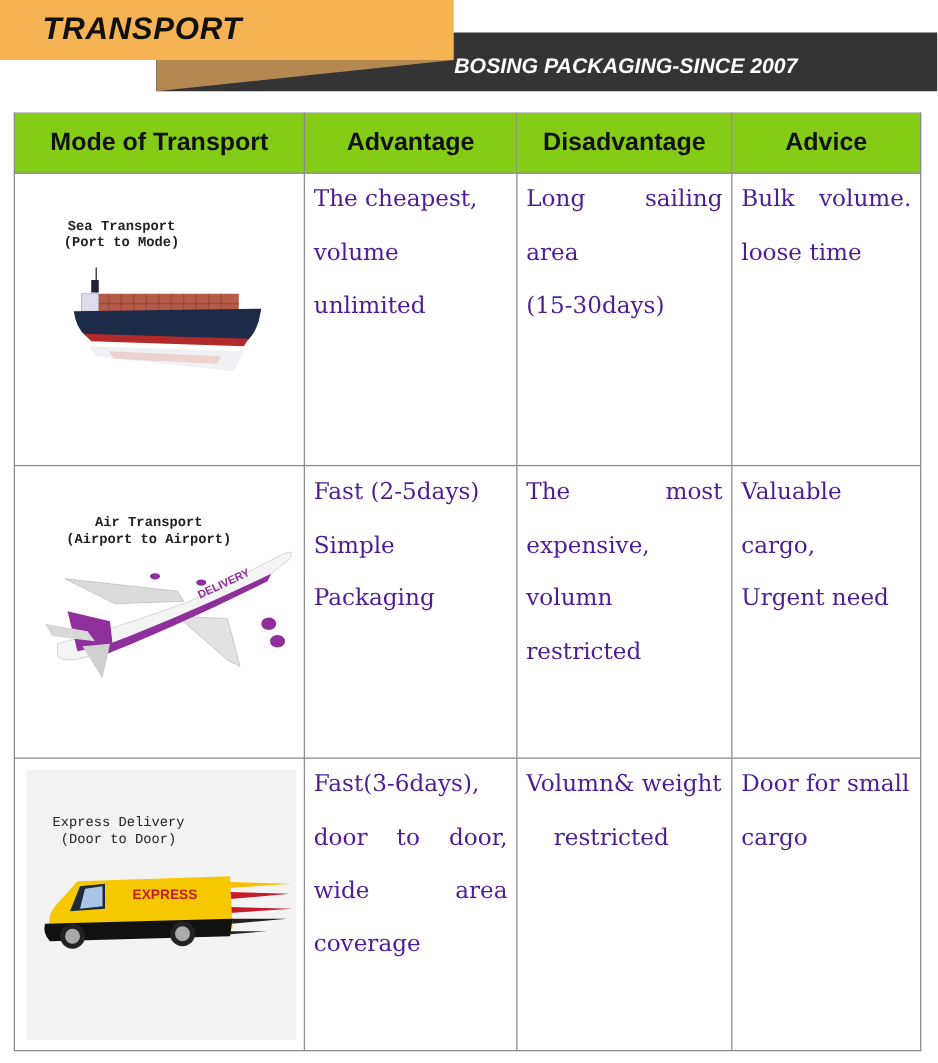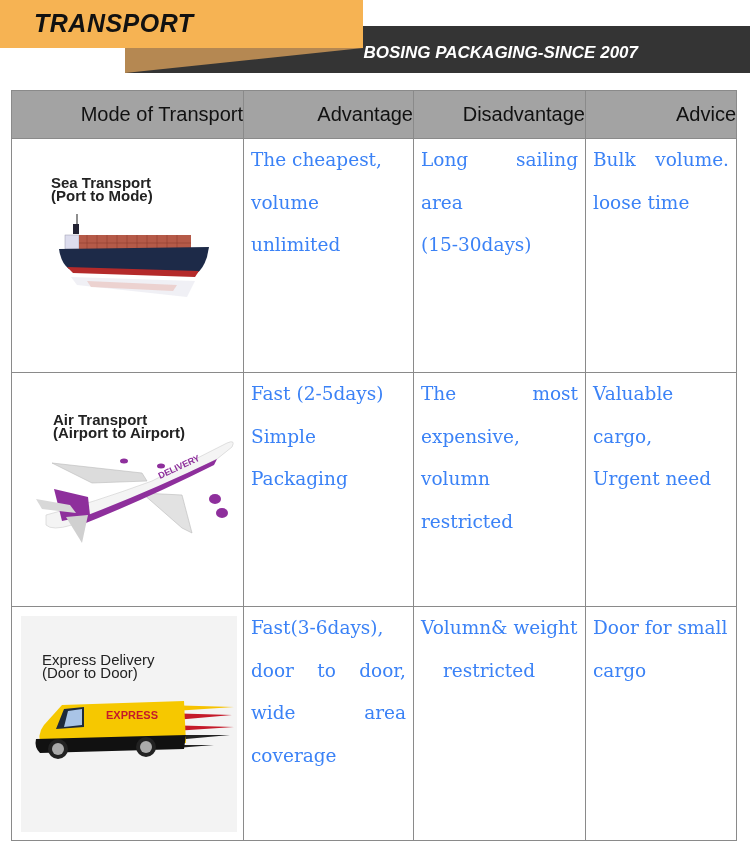--- a/index.html
+++ b/index.html
@@ -5,27 +5,27 @@
   html,body{margin:0;padding:0;background:#fff;}
   body{width:750px;height:850px;position:relative;overflow:hidden;font-family:"Liberation Sans",sans-serif;}
   .banner{position:absolute;left:0;top:0;width:652px;height:75px;}
   .banner-dark{position:absolute;left:125px;top:26px;width:625px;height:47px;background:#343434;}
   .banner-orange{position:absolute;left:0;top:0;width:363px;height:48px;background:#f6b353;}
   .banner-wedge{position:absolute;left:125px;top:48px;width:238px;height:25px;background:#b58852;clip-path:polygon(0 0,100% 0,0 100%);}
   .banner-title{position:absolute;left:34px;top:9px;font-size:25px;font-weight:bold;font-style:italic;color:#111;letter-spacing:0.5px;}
   .banner-sub{position:absolute;right:14px;top:43px;font-size:17px;font-weight:bold;font-style:italic;color:#fff;}
   table{position:absolute;left:11px;top:90px;border-collapse:collapse;table-layout:fixed;width:725px;}
   th,td{border:1.5px solid #8a8a8a;vertical-align:top;padding:0;}
-  th{background:#a3a3a3;height:47px;font-family:"Liberation Sans",sans-serif;font-weight:normal;font-size:20px;color:#111;text-align:right;vertical-align:middle;}
-  td.txt{font-family:"DejaVu Serif","Liberation Serif",serif;font-size:18.5px;color:#3b82f6;line-height:42.5px;padding:0 7px;text-align:justify;text-align-last:left;}
+  th{background:#84cc16;height:47px;font-family:"Liberation Sans",sans-serif;font-weight:bold;font-size:20px;color:#111;text-align:center;vertical-align:middle;}
+  td.txt{font-family:"DejaVu Serif","Liberation Serif",serif;font-size:18.5px;color:#4c1d95;line-height:42.5px;padding:0 7px;text-align:justify;text-align-last:left;}
   td.txt .jl{display:block;text-align:justify;text-align-last:justify;}
   td.txt .l{display:block;text-align:left;}
   td.img{position:relative;}
   .r1 td{height:233px;} .r2 td{height:233px;margin-top:44px;} .r3 td{height:233px;}
-  .cap{position:absolute;font-family:Liberation Sans, sans-serif;font-weight:bold;font-size:15px;line-height:13px;color:#222;}
+  .cap{position:absolute;font-family:Liberation Mono, monospace;font-weight:bold;font-size:11px;line-height:13px;color:#222;text-align:center;}
 </style>
 </head>
 <body>
 
 <div class="banner">
   <div class="banner-dark"></div>
   <div class="banner-orange"></div>
   <div class="banner-wedge"></div>
   <div class="banner-title">TRANSPORT</div>
   <div class="banner-sub">BOSING PACKAGING-SINCE 2007</div>

